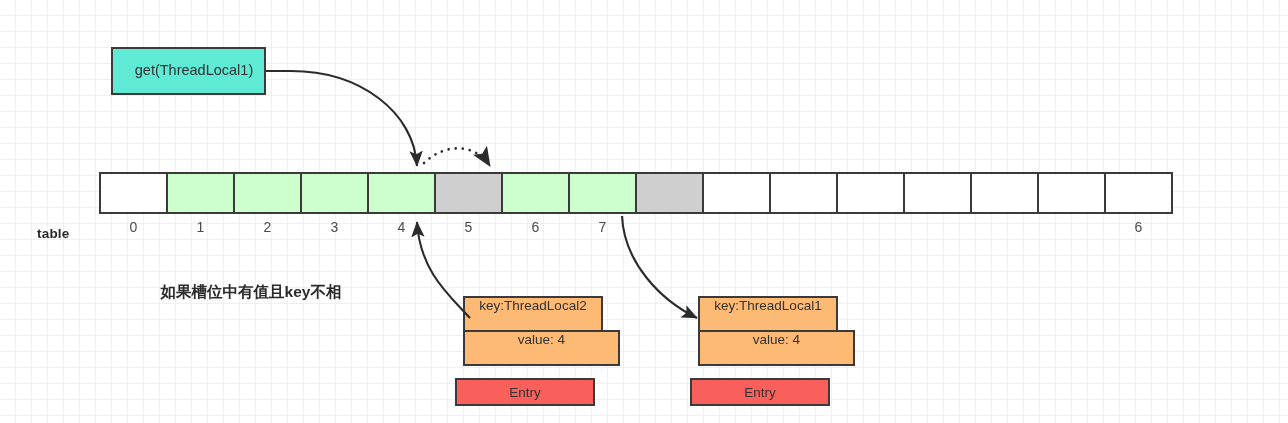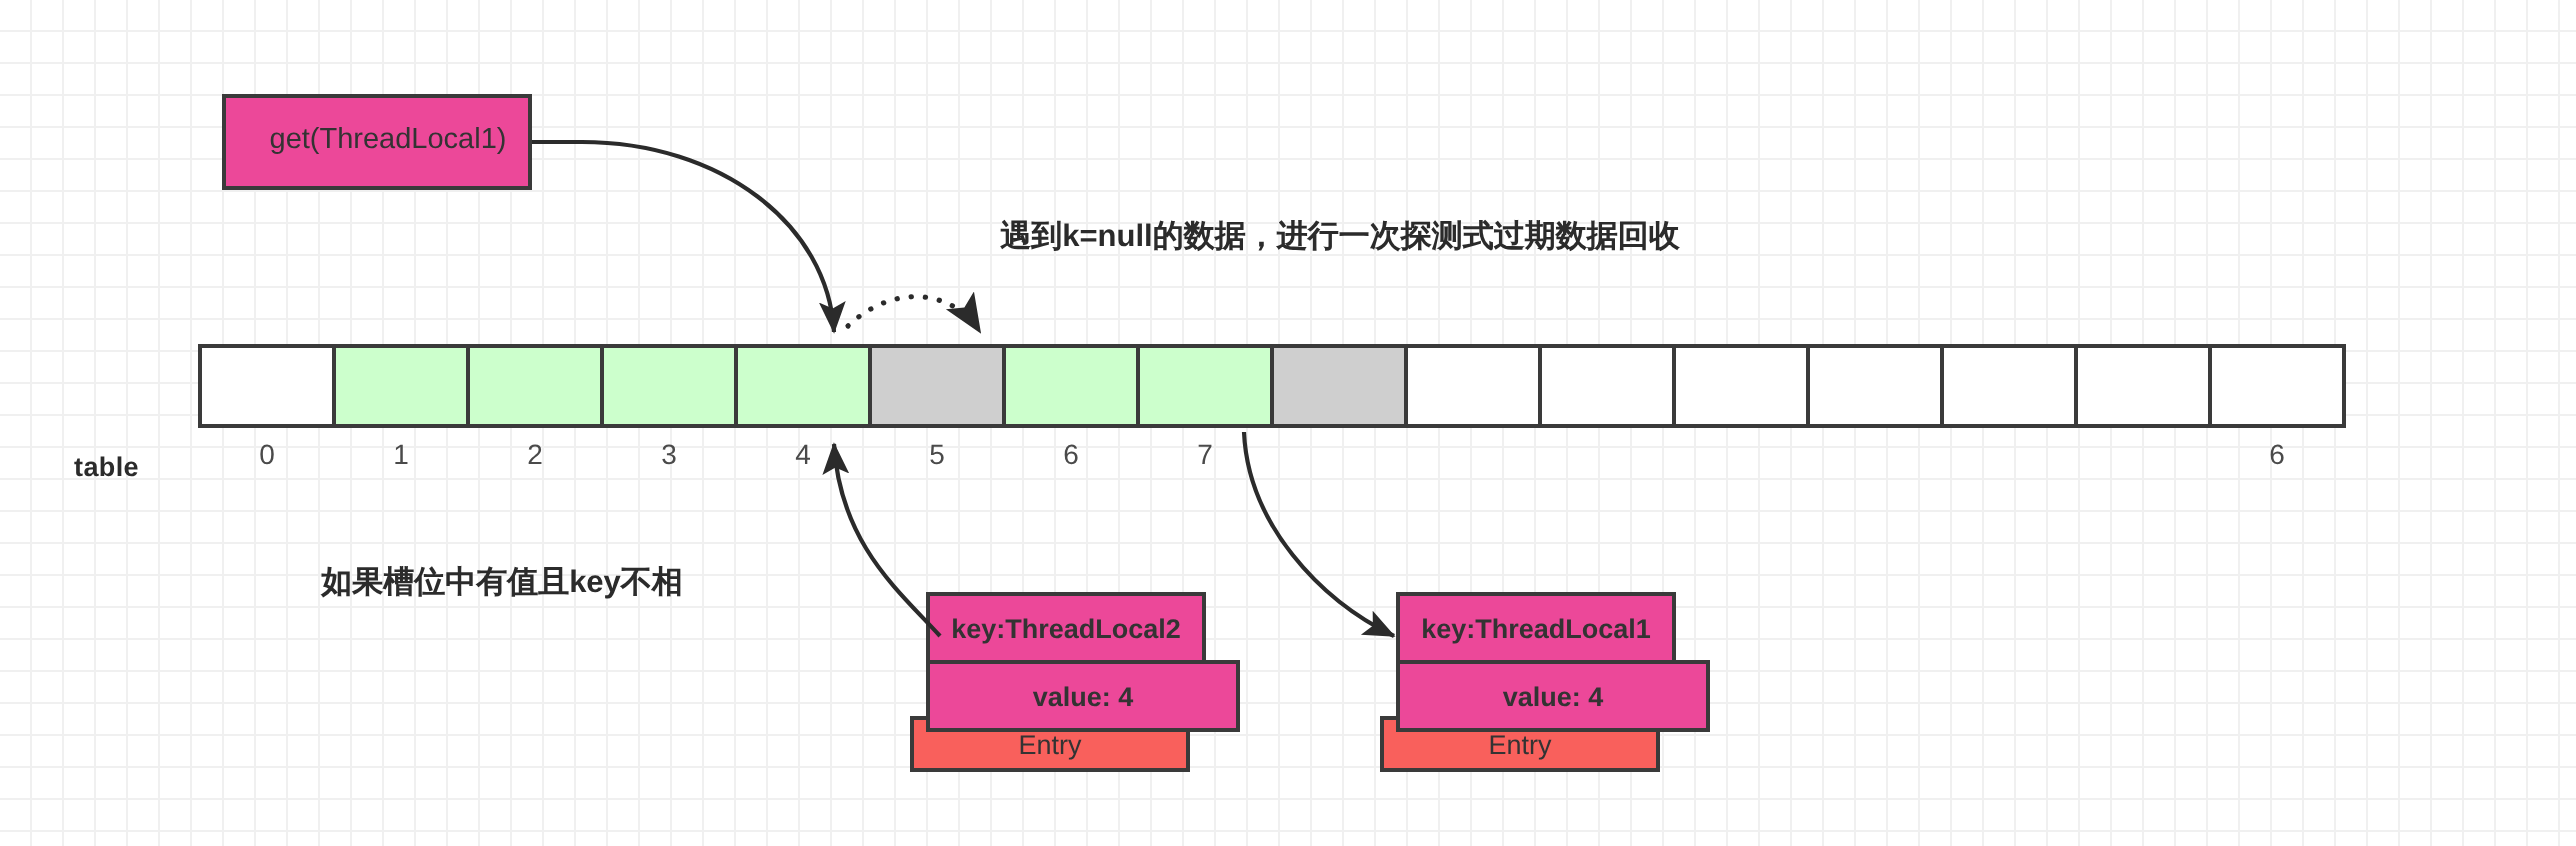--- a/index.html
+++ b/index.html
@@ -34,21 +34,21 @@
     align-items: center;
     justify-content: center;
     color: #333333;
     font-size: 14px;
     line-height: 1.2;
     white-space: nowrap;
   }
 
   
   .green-box {
-    background: #ec4899;
+    background: #5eead4;
     padding-left: 11px;
   }
   #get-box {
     left: 111px;
     top: 47px;
     width: 155px;
     height: 48px;
     font-size: 14.5px;
   }
 
@@ -117,43 +117,41 @@
     width: 290px;
     font-size: 15.5px;
   }
 
   
   .entry-group { position: absolute; }
   .entry-key, .entry-value {
     position: absolute;
     box-sizing: border-box;
     border: 2px solid #3a3a3a;
-    background: #ec4899;
+    background: #fdba74;
+    display: flex;
+    justify-content: center;
+    font-size: 13.5px;
+    color: #333333;
+    white-space: nowrap;
+  }
+  .entry-tag {
+    position: absolute;
+    box-sizing: border-box;
+    border: 2px solid #3a3a3a;
+    background: #f9605c;
     display: flex;
     align-items: center;
     justify-content: center;
     font-size: 13.5px;
     color: #333333;
-    white-space: nowrap;
-    font-weight: bold;
-  }
-  .entry-tag {
-    position: absolute;
-    box-sizing: border-box;
-    border: 2px solid #3a3a3a;
-    background: #f9605c;
-    display: flex;
-    align-items: center;
-    justify-content: center;
-    font-size: 13.5px;
-    color: #333333;
   }
   .entry-key   { left: 0;   top: 0;   width: 140px; height: 36px; }
   .entry-value { left: 0;   top: 34px; width: 157px; height: 36px; }
-  .entry-tag   { left: -8px; top: 62px; width: 140px; height: 28px; }
+  .entry-tag   { left: -8px; top: 82px; width: 140px; height: 28px; }
 
   #entry-1 { left: 463px; top: 296px; }
   #entry-2 { left: 698px; top: 296px; }
 
   
   #arrows {
     position: absolute;
     left: 0;
     top: 0;
     width: 1288px;
@@ -163,21 +161,20 @@
 </style>
 </head>
 <body>
 
 <div id="stage">
 
   <div class="box green-box" id="get-box">
     <span>get(ThreadLocal1)</span>
   </div>
 
-  <div class="anno" id="anno-null">遇到k=null的数据，进行一次探测式过期数据回收</div>
 
   <div class="anno" id="anno-probe">
     <div>如果槽位中有值且key不相</div>
   </div>
 
   <div id="table-label">table</div>
 
   <div id="table-row">
     <div class="cell white"></div>
     <div class="cell green"></div>

